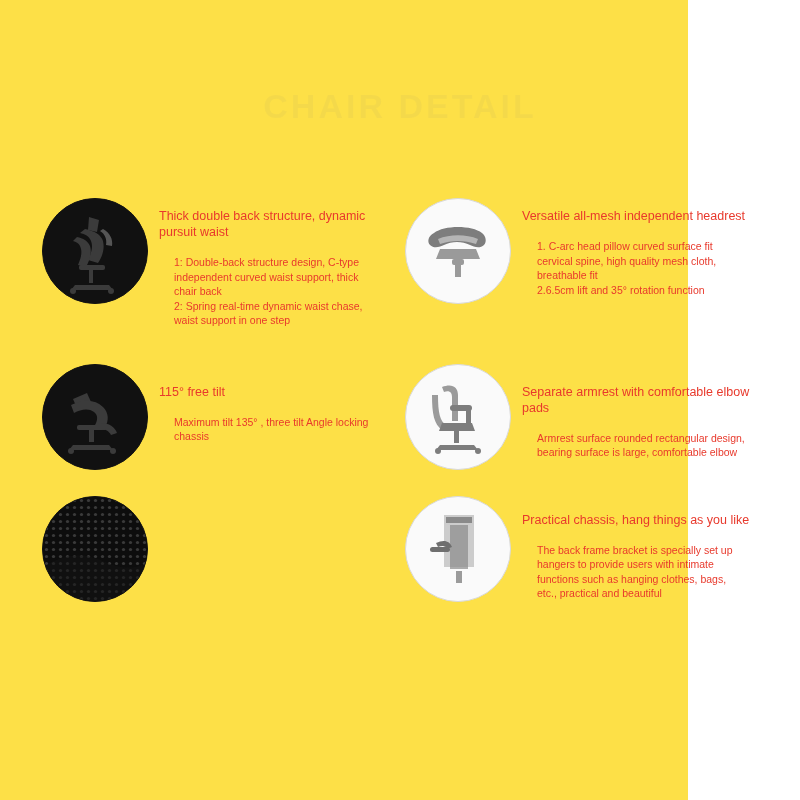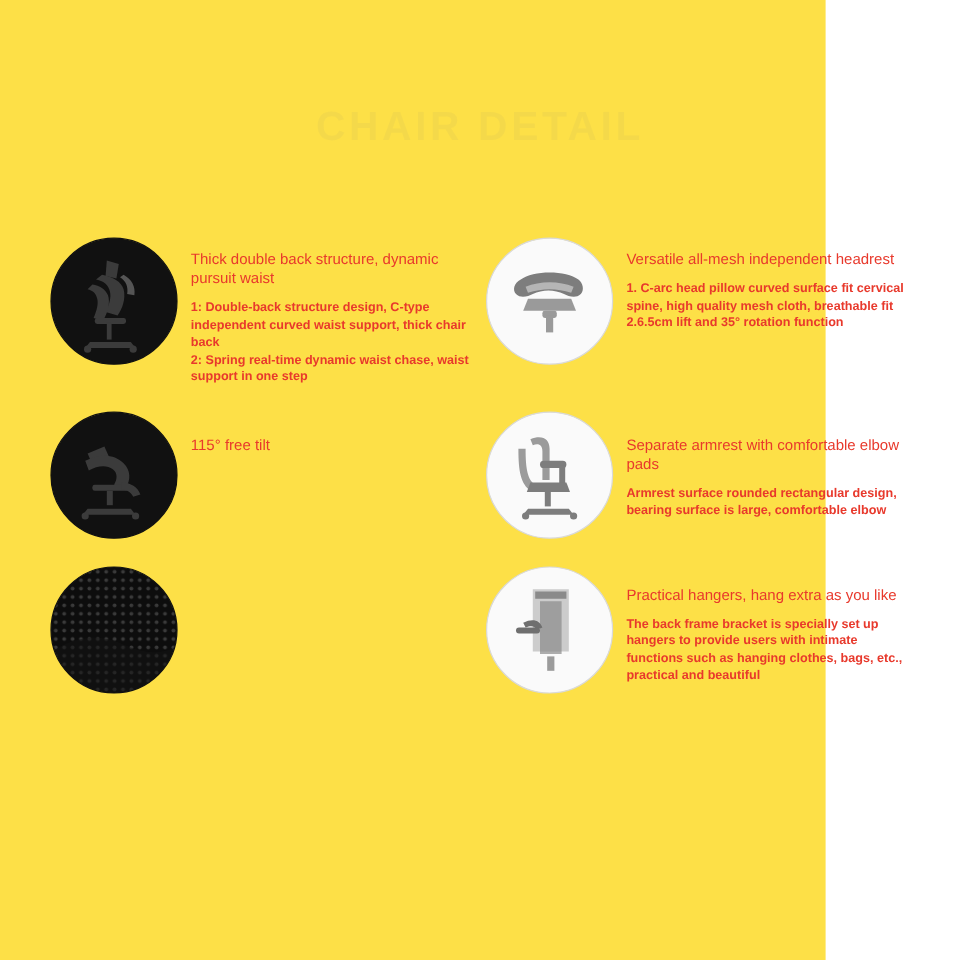--- a/index.html
+++ b/index.html
@@ -100,23 +100,22 @@
     font-size: 12.5px;
     line-height: 16px;
     margin: 0 0 9px 0;
     font-weight: normal;
   }
 
   .f-body {
     color: #e8392c;
     font-size: 10.5px;
     line-height: 14.5px;
-    margin: 0;
+    margin: 15px;
     white-space: pre-line;
-    font-weight: bold;
   }
 
   
   .row-1 .texts { padding-top: 12px; }
   .row-2 .texts { padding-top: 22px; }
   .row-3 .texts { padding-top: 18px; }
 </style>
 </head>
 <body>
 
@@ -196,20 +195,21 @@
                 <rect x="46" y="65" width="5" height="12"></rect>
                 <path d="M30 80 l36 0 l4 5 l-44 0 z"></path>
                 <circle cx="28" cy="86" r="3"></circle>
                 <circle cx="70" cy="86" r="3"></circle>
               </g>
             </svg>
           </div>
         </div>
         <div class="texts">
           <p class="f-title">115°  free tilt</p>
+          <p class="f-body">Maximum tilt 135° , three tilt Angle locking chassis</p>
         </div>
       </div>
 
       <div class="feature">
         <div class="thumb-wrap">
           <div class="thumb">
             <svg width="104" height="104" viewBox="0 0 104 104">
               <g fill="#9b9b9b">
                 <path d="M36 22 c10 -4 16 0 16 8 l0 26 l-6 0 l0 -24 c0 -5 -3 -7 -8 -5 z"></path>
                 <path d="M32 30 c0 18 2 26 8 30 l-4 5 c-8 -6 -10 -16 -10 -35 z"></path>
@@ -268,21 +268,21 @@
                 <path d="M30 46 c8 -4 14 -2 16 4 l-5 2 c-1 -3 -4 -4 -9 -2 z"></path>
                 <rect x="24" y="50" width="20" height="5" rx="2.5"></rect>
               </g>
               <g fill="#9b9b9b">
                 <rect x="50" y="74" width="6" height="12"></rect>
               </g>
             </svg>
           </div>
         </div>
         <div class="texts">
-          <p class="f-title">Practical hangers, hang extra as you like</p>
+          <p class="f-title">Practical chassis, hang things as you like</p>
           <p class="f-body">The back frame bracket is specially set up hangers to provide users with intimate functions such as hanging clothes, bags, etc., practical and beautiful</p>
         </div>
       </div>
 
     </div>
 
   </div>
 </div>
 
 </body></html>

